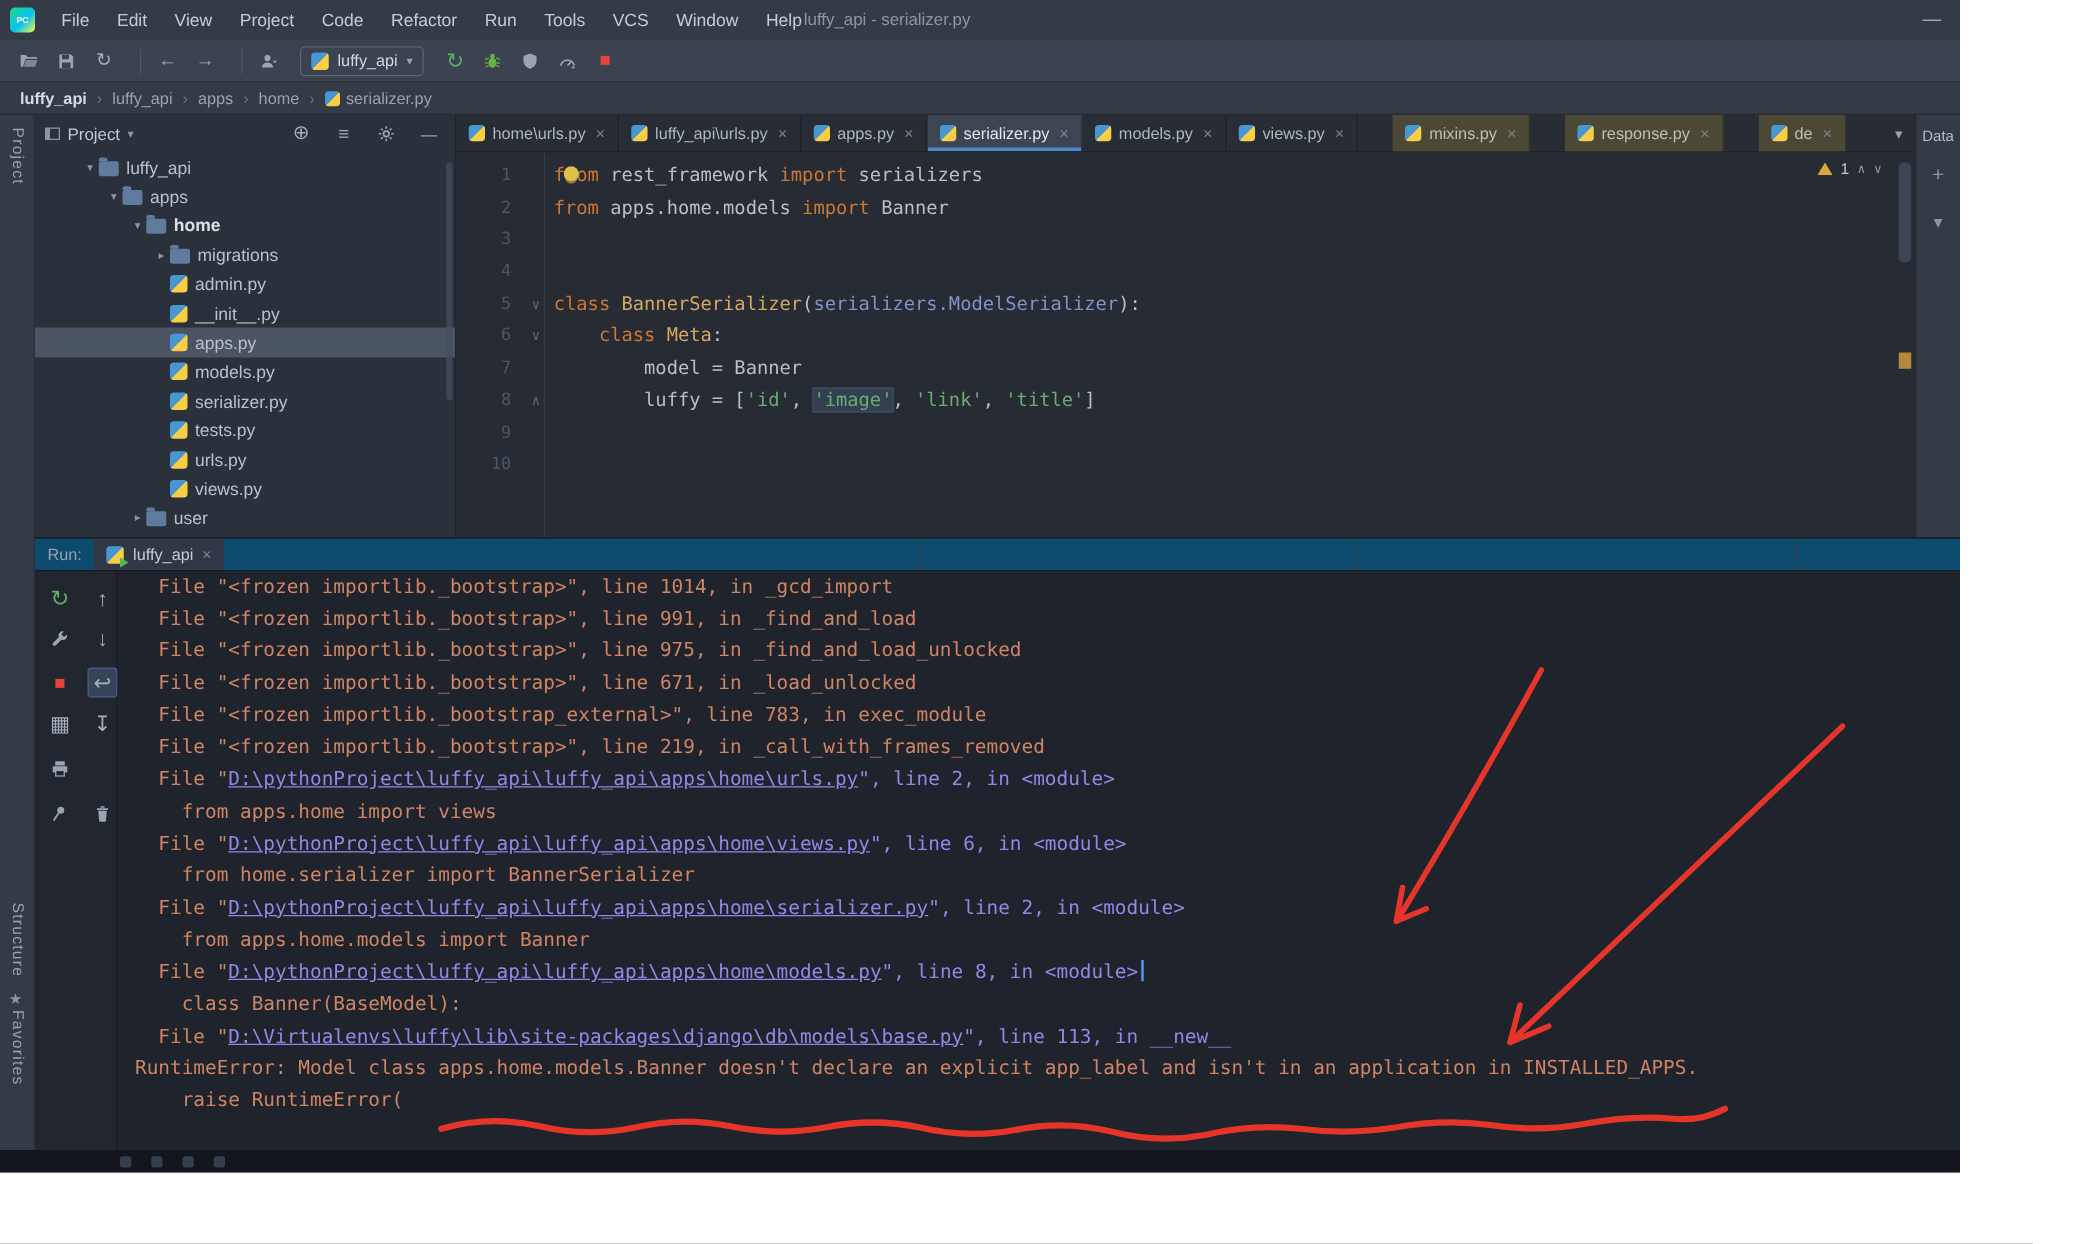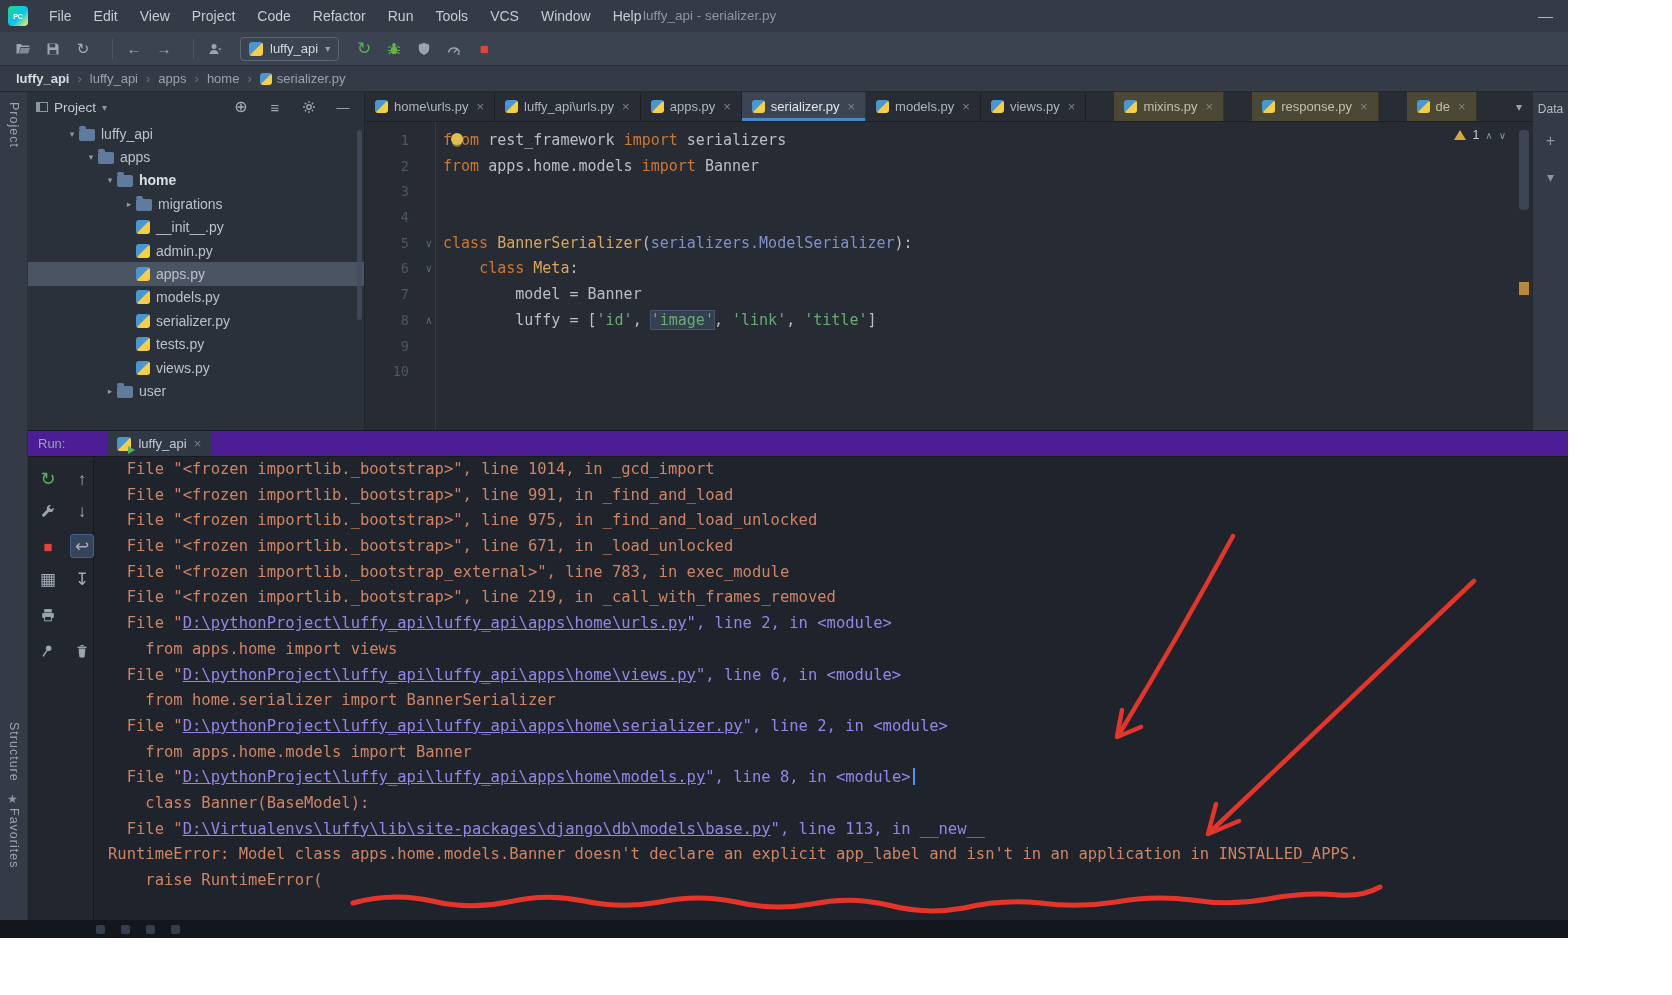--- a/index.html
+++ b/index.html
@@ -109,22 +109,22 @@
   
   .right-stripe{position:absolute;left:1532px;top:92px;width:36px;height:338px;background:#343a46;
                 border-left:1px solid #262b33;display:flex;flex-direction:column;align-items:center;
                 padding-top:10px;gap:14px;}
   .rs-label{font-size:12px;color:#b6bdc6;}
   .right-stripe .glyph{color:#8c96a2;font-size:14px;}
 
   
   .run-panel{position:absolute;left:28px;top:430px;width:1540px;height:490px;background:#1f242c;
              border-top:1px solid #161a20;}
-  .run-tabs{position:relative;height:26px;background:#4c1d95;border-bottom:1px solid #161a20;
-            display:flex;align-items:center;gap:32px;}
+  .run-tabs{position:relative;height:26px;background:#0c4a6e;border-bottom:1px solid #161a20;
+            display:flex;align-items:center;}
   .run-label{color:#9aa2ac;font-size:13px;padding:0 10px 0 10px;}
   .run-tab{display:flex;align-items:center;gap:7px;height:100%;padding:0 10px;background:#313845;
            color:#c7ccd3;font-size:13px;}
   .run-tab .tclose{color:#7a828c;font-size:13px;}
   .icon-runcfg{width:14px;height:14px;border-radius:3px;position:relative;flex:0 0 auto;
                background:linear-gradient(135deg,#4896d2 49%,#f7cf46 51%);}
   .icon-runcfg::after{content:"";position:absolute;right:-4px;bottom:-3px;
                border-left:7px solid #53b653;border-top:4px solid transparent;border-bottom:4px solid transparent;}
   .rt-sep{position:absolute;top:0;bottom:0;width:1px;background:#343b47;}
   .run-toolbar{position:absolute;left:0;top:26px;width:66px;bottom:0;background:#22272f;
@@ -294,46 +294,51 @@
           <span class="lbl">home</span>
         </div>
         <div class="trow" style="padding-left: 94px;">
           <span class="chev">▸</span>
           <span class="ic-folder"></span>
           <span class="lbl">migrations</span>
         </div>
         <div class="trow" style="padding-left: 94px;">
           <span class="chev"></span>
           <span class="ic-py"></span>
+          <span class="lbl">admin.py</span>
+        </div>
+        <div class="trow" style="padding-left: 94px;">
+          <span class="chev"></span>
+          <span class="ic-py"></span>
           <span class="lbl">__init__.py</span>
         </div>
-        <div class="trow" style="padding-left: 94px;">
-          <span class="chev"></span>
-          <span class="ic-py"></span>
-          <span class="lbl">admin.py</span>
-        </div>
         <div class="trow sel" style="padding-left: 94px;">
           <span class="chev"></span>
           <span class="ic-py"></span>
           <span class="lbl">apps.py</span>
         </div>
         <div class="trow" style="padding-left: 94px;">
           <span class="chev"></span>
           <span class="ic-py"></span>
           <span class="lbl">models.py</span>
         </div>
         <div class="trow" style="padding-left: 94px;">
           <span class="chev"></span>
           <span class="ic-py"></span>
           <span class="lbl">serializer.py</span>
         </div>
         <div class="trow" style="padding-left: 94px;">
           <span class="chev"></span>
           <span class="ic-py"></span>
           <span class="lbl">tests.py</span>
+        </div>
+        <div class="trow" style="padding-left: 94px;">
+          <span class="chev"></span>
+          <span class="ic-py"></span>
+          <span class="lbl">urls.py</span>
         </div>
         <div class="trow" style="padding-left: 94px;">
           <span class="chev"></span>
           <span class="ic-py"></span>
           <span class="lbl">views.py</span>
         </div>
         <div class="trow" style="padding-left: 75px;">
           <span class="chev">▸</span>
           <span class="ic-folder"></span>
           <span class="lbl">user</span>

